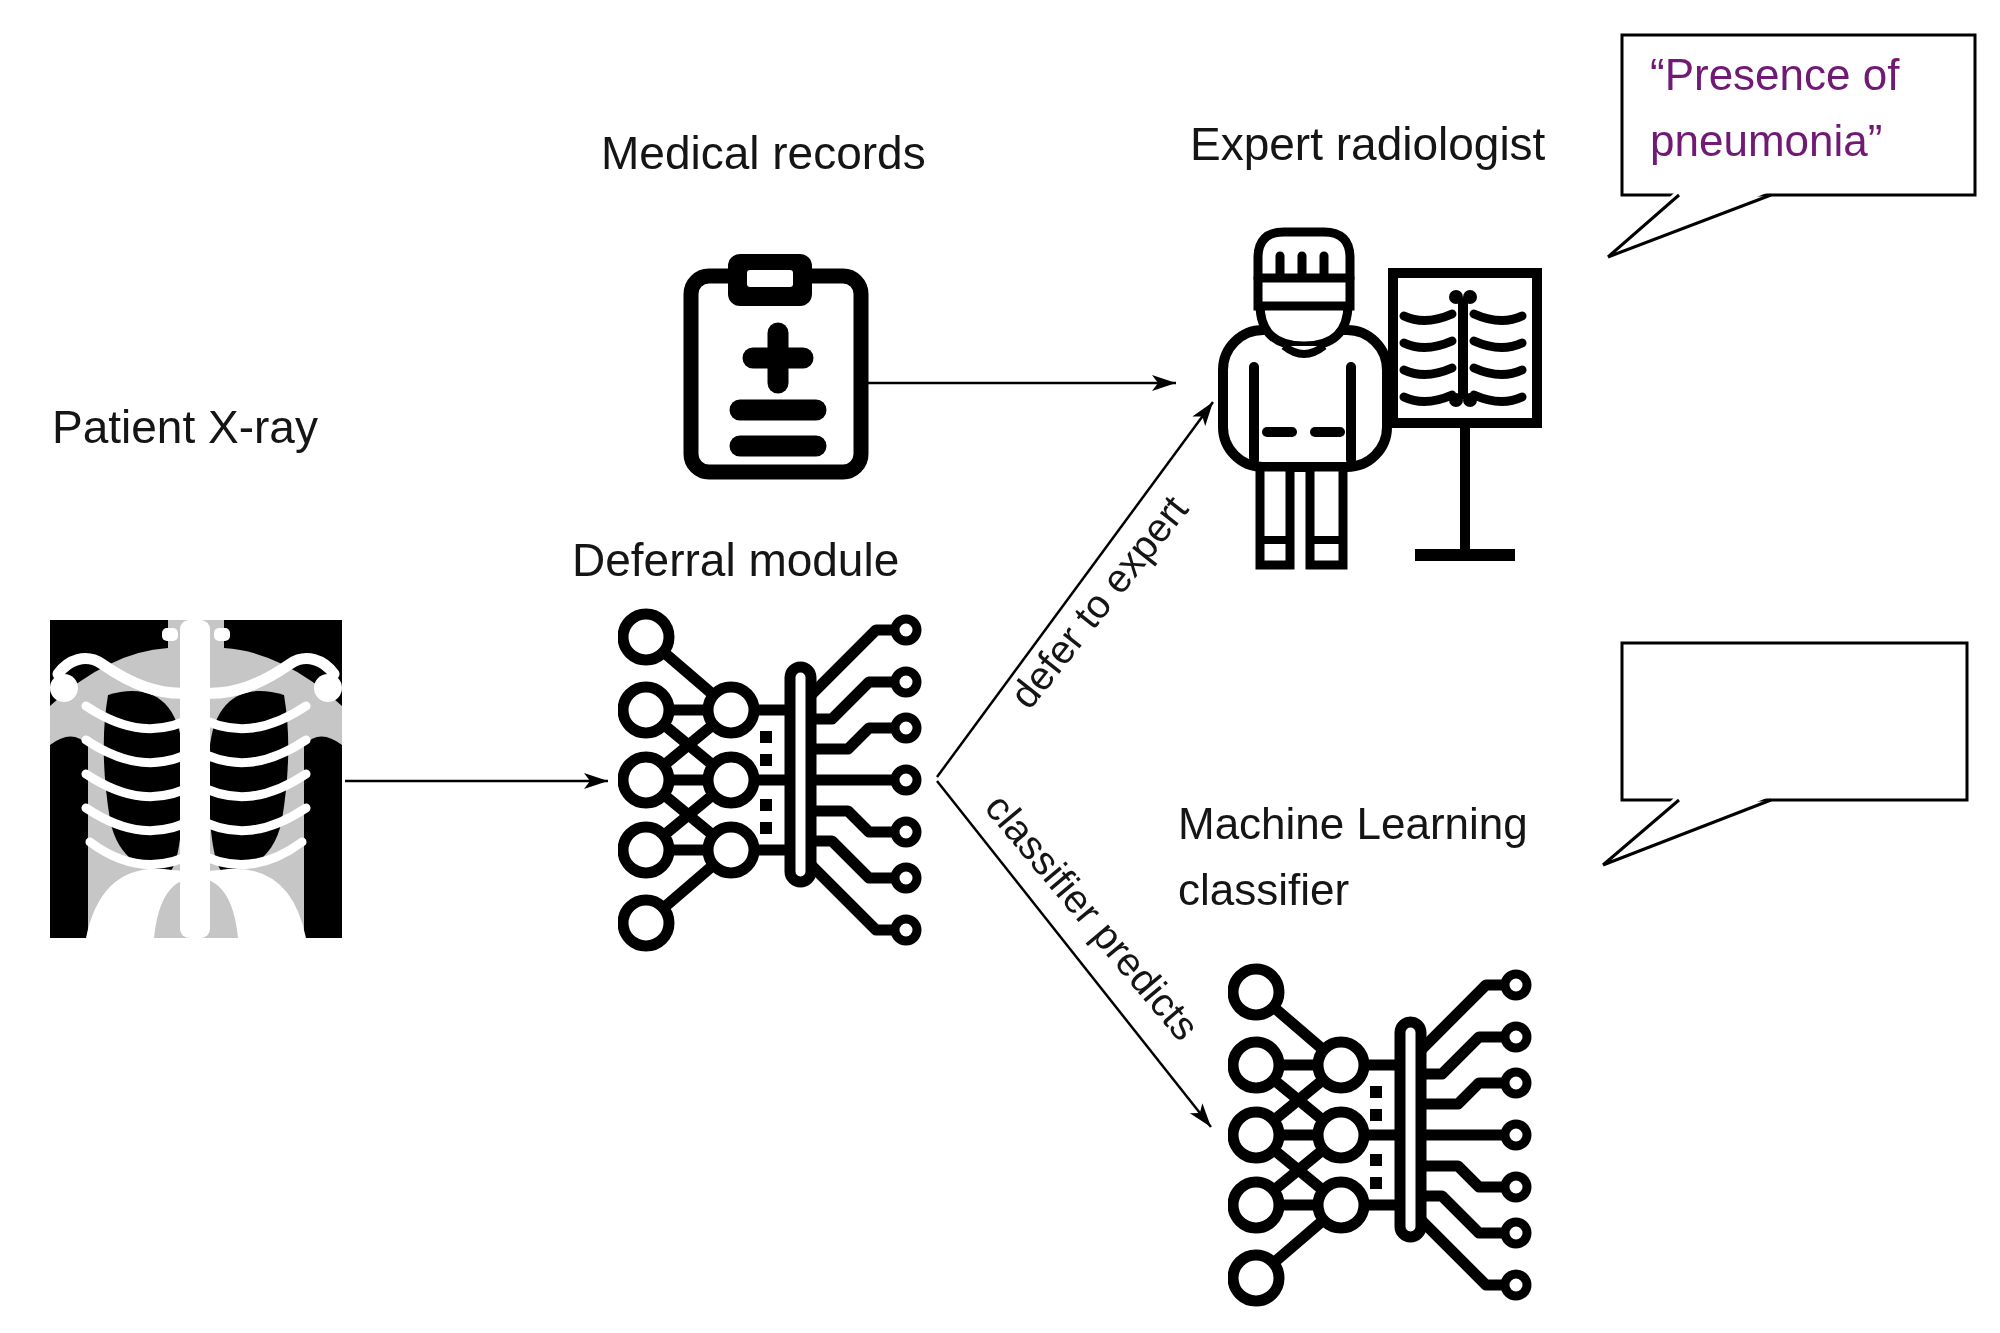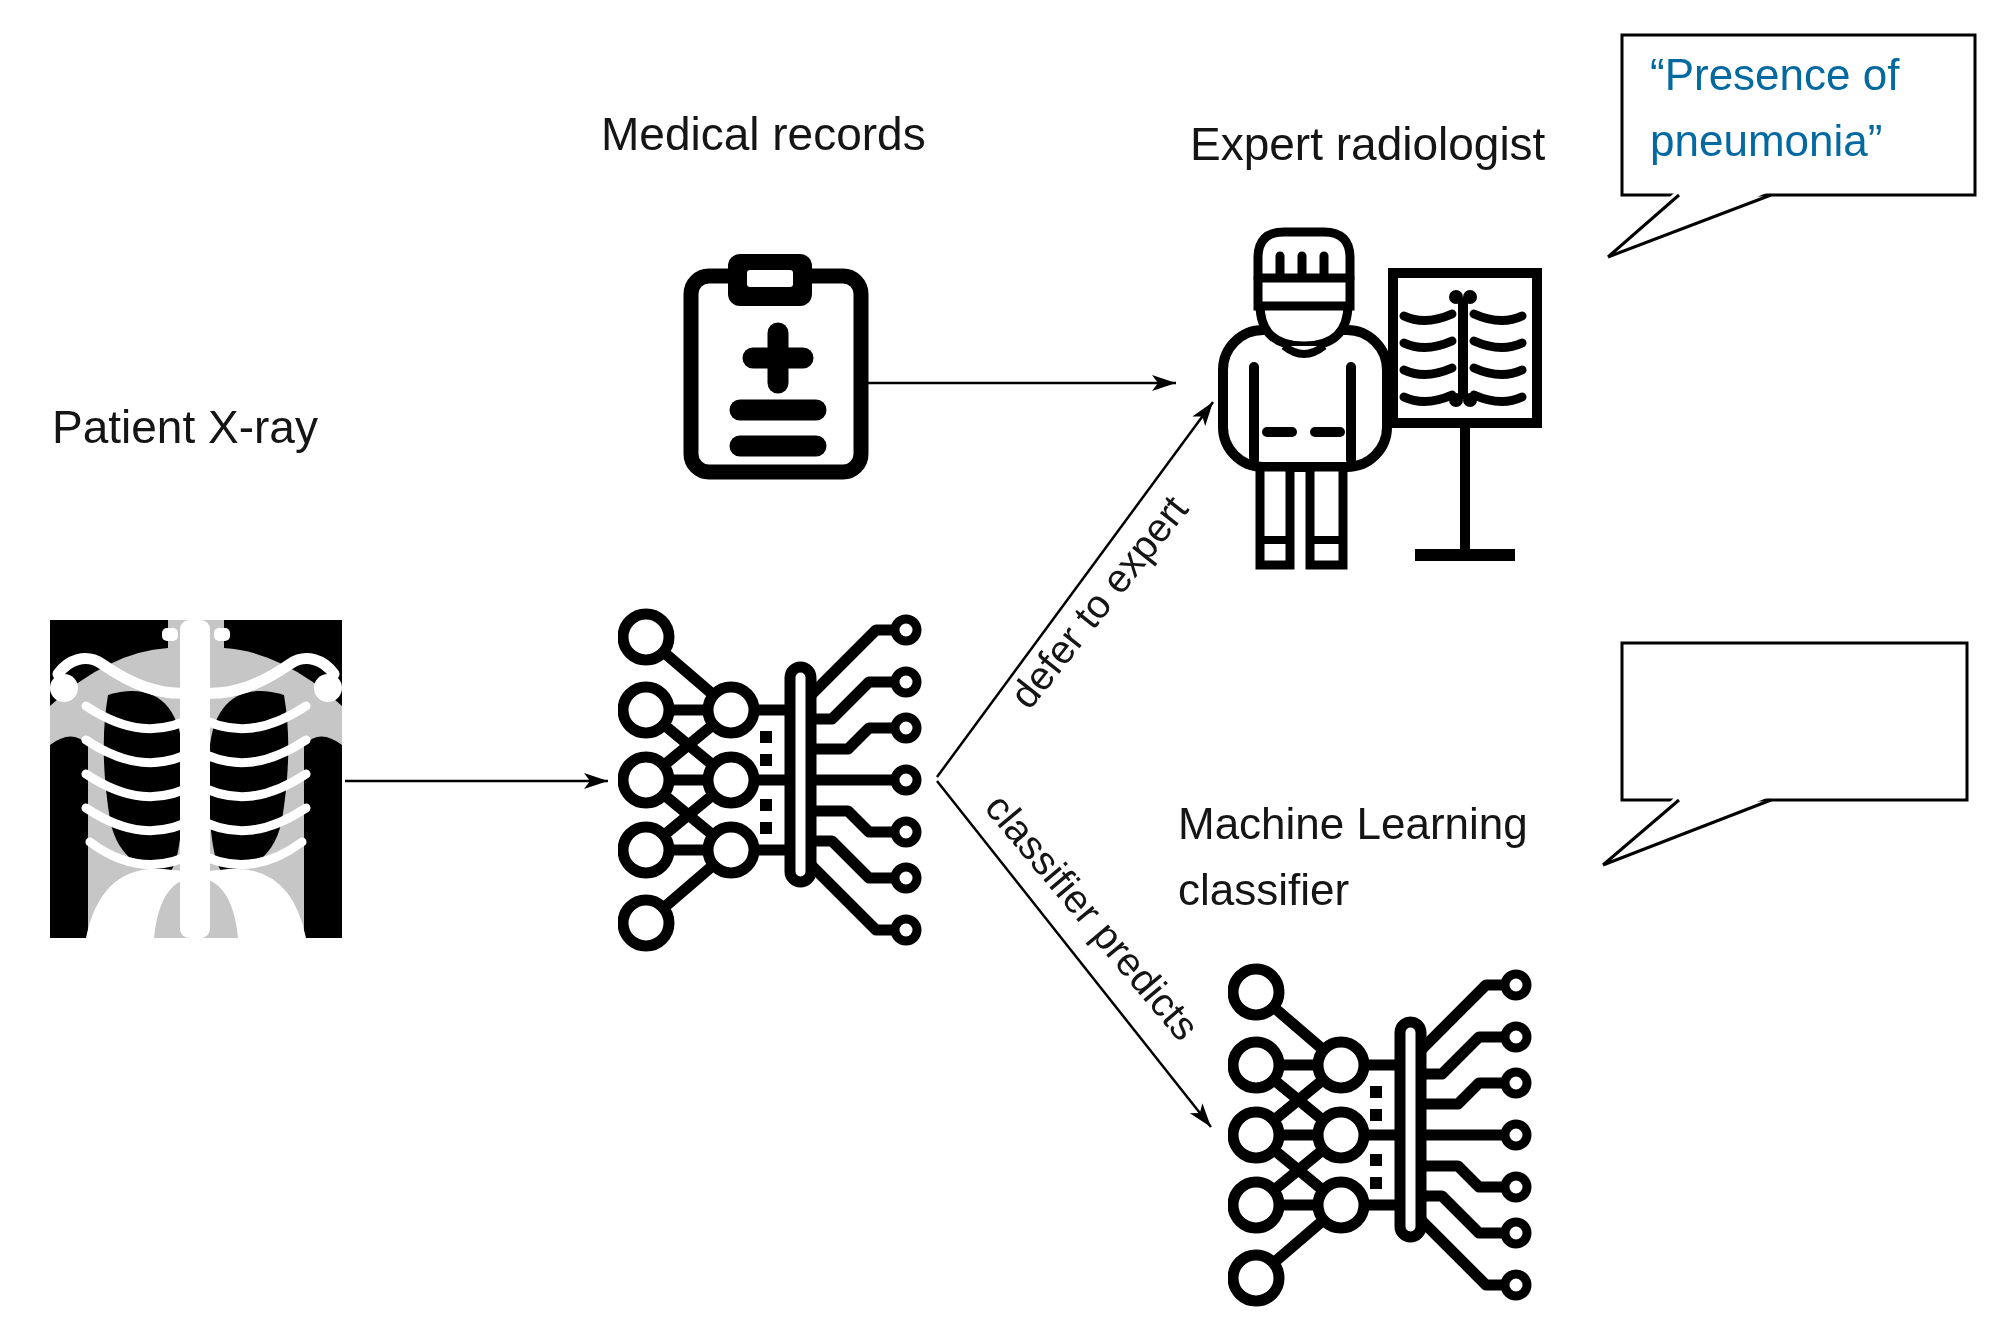--- a/index.html
+++ b/index.html
@@ -5,21 +5,21 @@
   html,body{margin:0;padding:0;background:#ffffff;}
   .canvas{
     position:relative;width:2000px;height:1333px;background:#ffffff;
     font-family:"Liberation Sans", sans-serif;color:#151515;overflow:hidden;
   }
   .abs{position:absolute;}
   .lbl{font-size:46px;line-height:1.42;white-space:nowrap;color:#151515;}
   .lbl-wrap{font-size:44px;line-height:1.5;white-space:normal;color:#151515;}
   .rot{transform:translate(-50%,-50%) rotate(var(--a));transform-origin:center;
        font-size:40px;white-space:nowrap;color:#151515;}
-  .bubble-text{font-size:44px;line-height:1.5;color:#0369a1;}
+  .bubble-text{font-size:44px;line-height:1.5;color:#701a75;}
   svg{display:block;}
 </style>
 </head>
 <body>
 
 <div class="canvas">
 
   <svg width="0" height="0" style="position:absolute" aria-hidden="true">
     <defs>
       <symbol id="nn" viewBox="0 0 310 350">
@@ -69,22 +69,23 @@
           <rect x="142" y="151" width="12" height="12"></rect>
           <rect x="142" y="196" width="12" height="12"></rect>
           <rect x="142" y="219" width="12" height="12"></rect>
         </g>
       </symbol>
     </defs>
   </svg>
 
   <div class="abs lbl" style="left:52px;top:395px;">Patient X-ray</div>
 
-  <div class="abs lbl" style="left:601px;top:102px;">Medical records</div>
-
+  <div class="abs lbl" style="left:601px;top:121px;">Medical records</div>
+
+  <div class="abs lbl" style="left:572px;top:528px;">Deferral module</div>
 
   <div class="abs lbl-wrap" style="left:1178px;top:791px;width:390px;">Machine Learning classifier</div>
 
   <div class="abs lbl" style="left:1190px;top:112px;">Expert radiologist</div>
 
   <div class="abs rot" style="left:1099px;top:602px;--a:-51.5deg;">defer to expert</div>
 
   <div class="abs rot" style="left:1092px;top:917px;--a:50deg;">classifier predicts</div>
 
   <svg class="abs" style="left:50px;top:620px;" width="292" height="318" viewBox="0 0 292 318">

